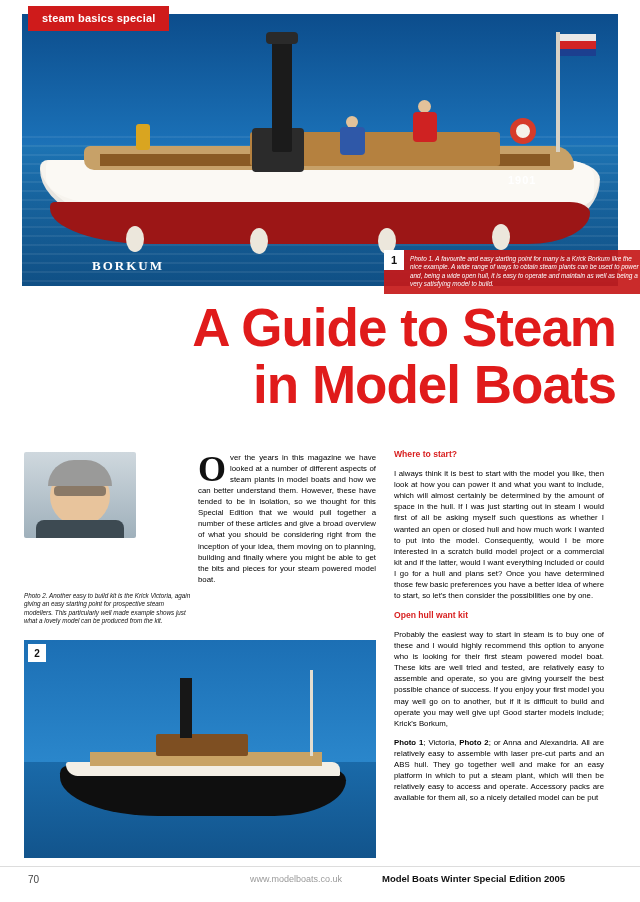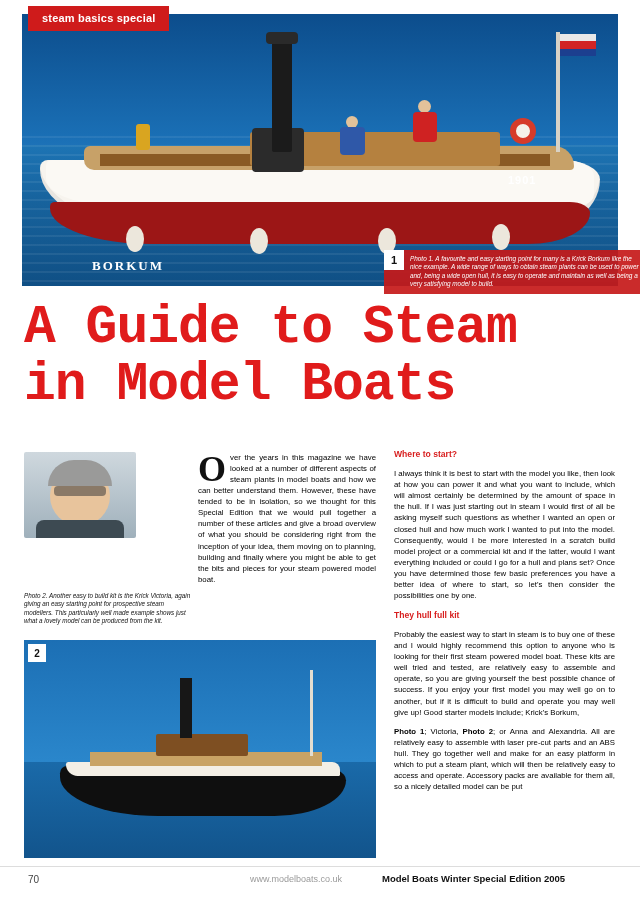--- a/index.html
+++ b/index.html
@@ -173,25 +173,26 @@
     display: flex; align-items: center; justify-content: center;
     z-index: 8;
   }
 
   
   .headline {
     position: absolute;
     left: 24px; top: 300px;
     width: 592px;
     color: #e01b1b;
-    font-family: Liberation Mono, monospace;
+    font-family: Liberation Sans, sans-serif;
     font-weight: bold;
     font-size: 53px;
     line-height: 1.07;
     letter-spacing: -1px;
+    text-align: right;
   }
 
   
   .col {
     position: absolute;
     font-size: 7.8px;
     line-height: 1.42;
     text-align: justify;
   }
   .col-left  { left: 24px;  top: 452px; width: 168px; }
@@ -217,21 +218,21 @@
     padding: 2px 4px 0 0;
     color: #111;
   }
 
   .subhead {
     color: #d81f1f;
     font-weight: bold;
     font-size: 8.6px;
     margin: 0 0 3px 0;
   }
-  .col-right p { margin: 0 1px 8px 0; }
+  .col-right p { margin: 0 12px 8px 0; }
   .col-right p:last-child { margin-bottom: 0; }
 
   
   .photo2-caption {
     position: absolute;
     left: 24px; top: 592px;
     width: 168px;
     font-size: 6.3px;
     line-height: 1.34;
     font-style: italic;
@@ -402,21 +403,21 @@
 
   <div class="col col-mid">
     <div class="dropcap-para">
       <span class="dropcap">O</span><span>ver the years in this magazine we have looked at a number of different aspects of steam plants in model boats and how we can better understand them. However, these have tended to be in isolation, so we thought for this Special Edition that we would pull together a number of these articles and give a broad overview of what you should be considering right from the inception of your idea, them moving on to planning, building and finally where you might be able to get the bits and pieces for your steam powered model boat.</span>
     </div>
   </div>
 
   <div class="col col-right">
     <p class="subhead">Where to start?</p>
     <p>I always think it is best to start with the model you like, then look at how you can power it and what you want to include, which will almost certainly be determined by the amount of space in the hull. If I was just starting out in steam I would first of all be asking myself such questions as whether I wanted an open or closed hull and how much work I wanted to put into the model. Consequently, would I be more interested in a scratch build model project or a commercial kit and if the latter, would I want everything included or could I go for a hull and plans set? Once you have determined those few basic preferences you have a better idea of where to start, so let's then consider the possibilities one by one.</p>
-    <p class="subhead">They hull full kit</p>
+    <p class="subhead">Open hull want kit</p>
     <p>Probably the easiest way to start in steam is to buy one of these and I would highly recommend this option to anyone who is looking for their first steam powered model boat. These kits are well tried and tested, are relatively easy to assemble and operate, so you are giving yourself the best possible chance of success. If you enjoy your first model you may well go on to another, but if it is difficult to build and operate you may well give up! Good starter models include; Krick's Borkum,</p>
     <p><b>Photo 1</b><span>; Victoria, </span><b>Photo 2</b><span>; or Anna and Alexandria. All are relatively easy to assemble with laser pre-cut parts and an ABS hull. They go together well and make for an easy platform in which to put a steam plant, which will then be relatively easy to access and operate. Accessory packs are available for them all, so a nicely detailed model can be put</span></p>
   </div>
 
   <div class="photo2">
     <div class="badge">2</div>
     <div class="p2-water"></div>
     <div class="p2-boat">
       <div class="p2-hull"></div>
       <div class="p2-white"></div>

